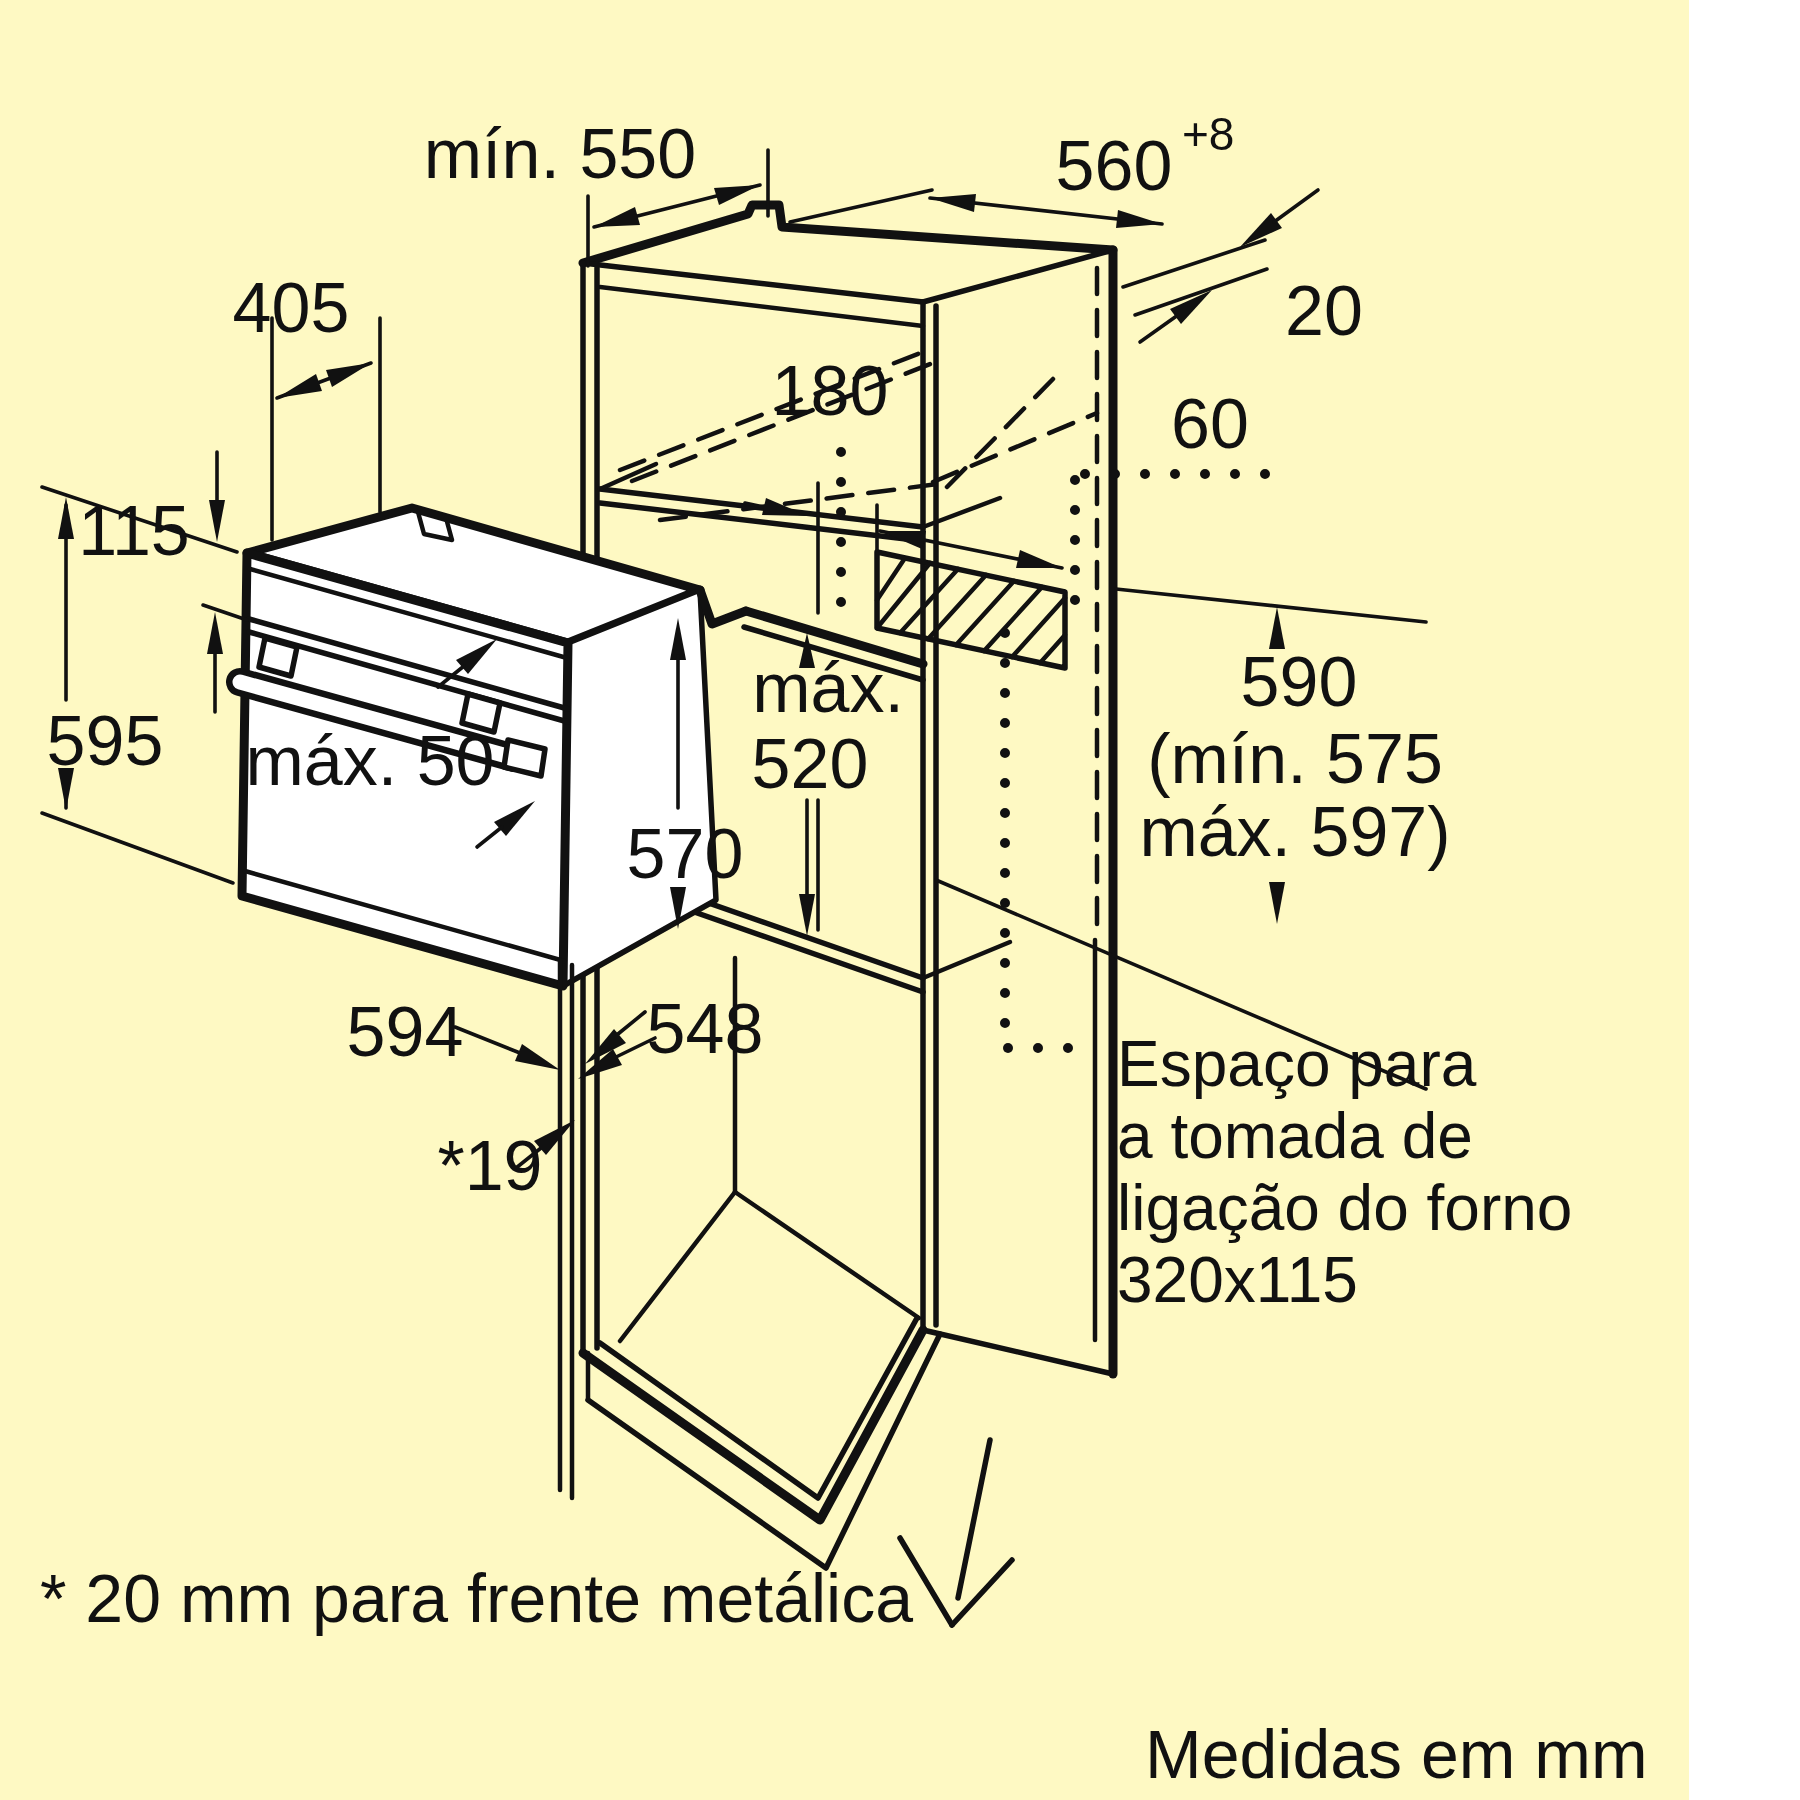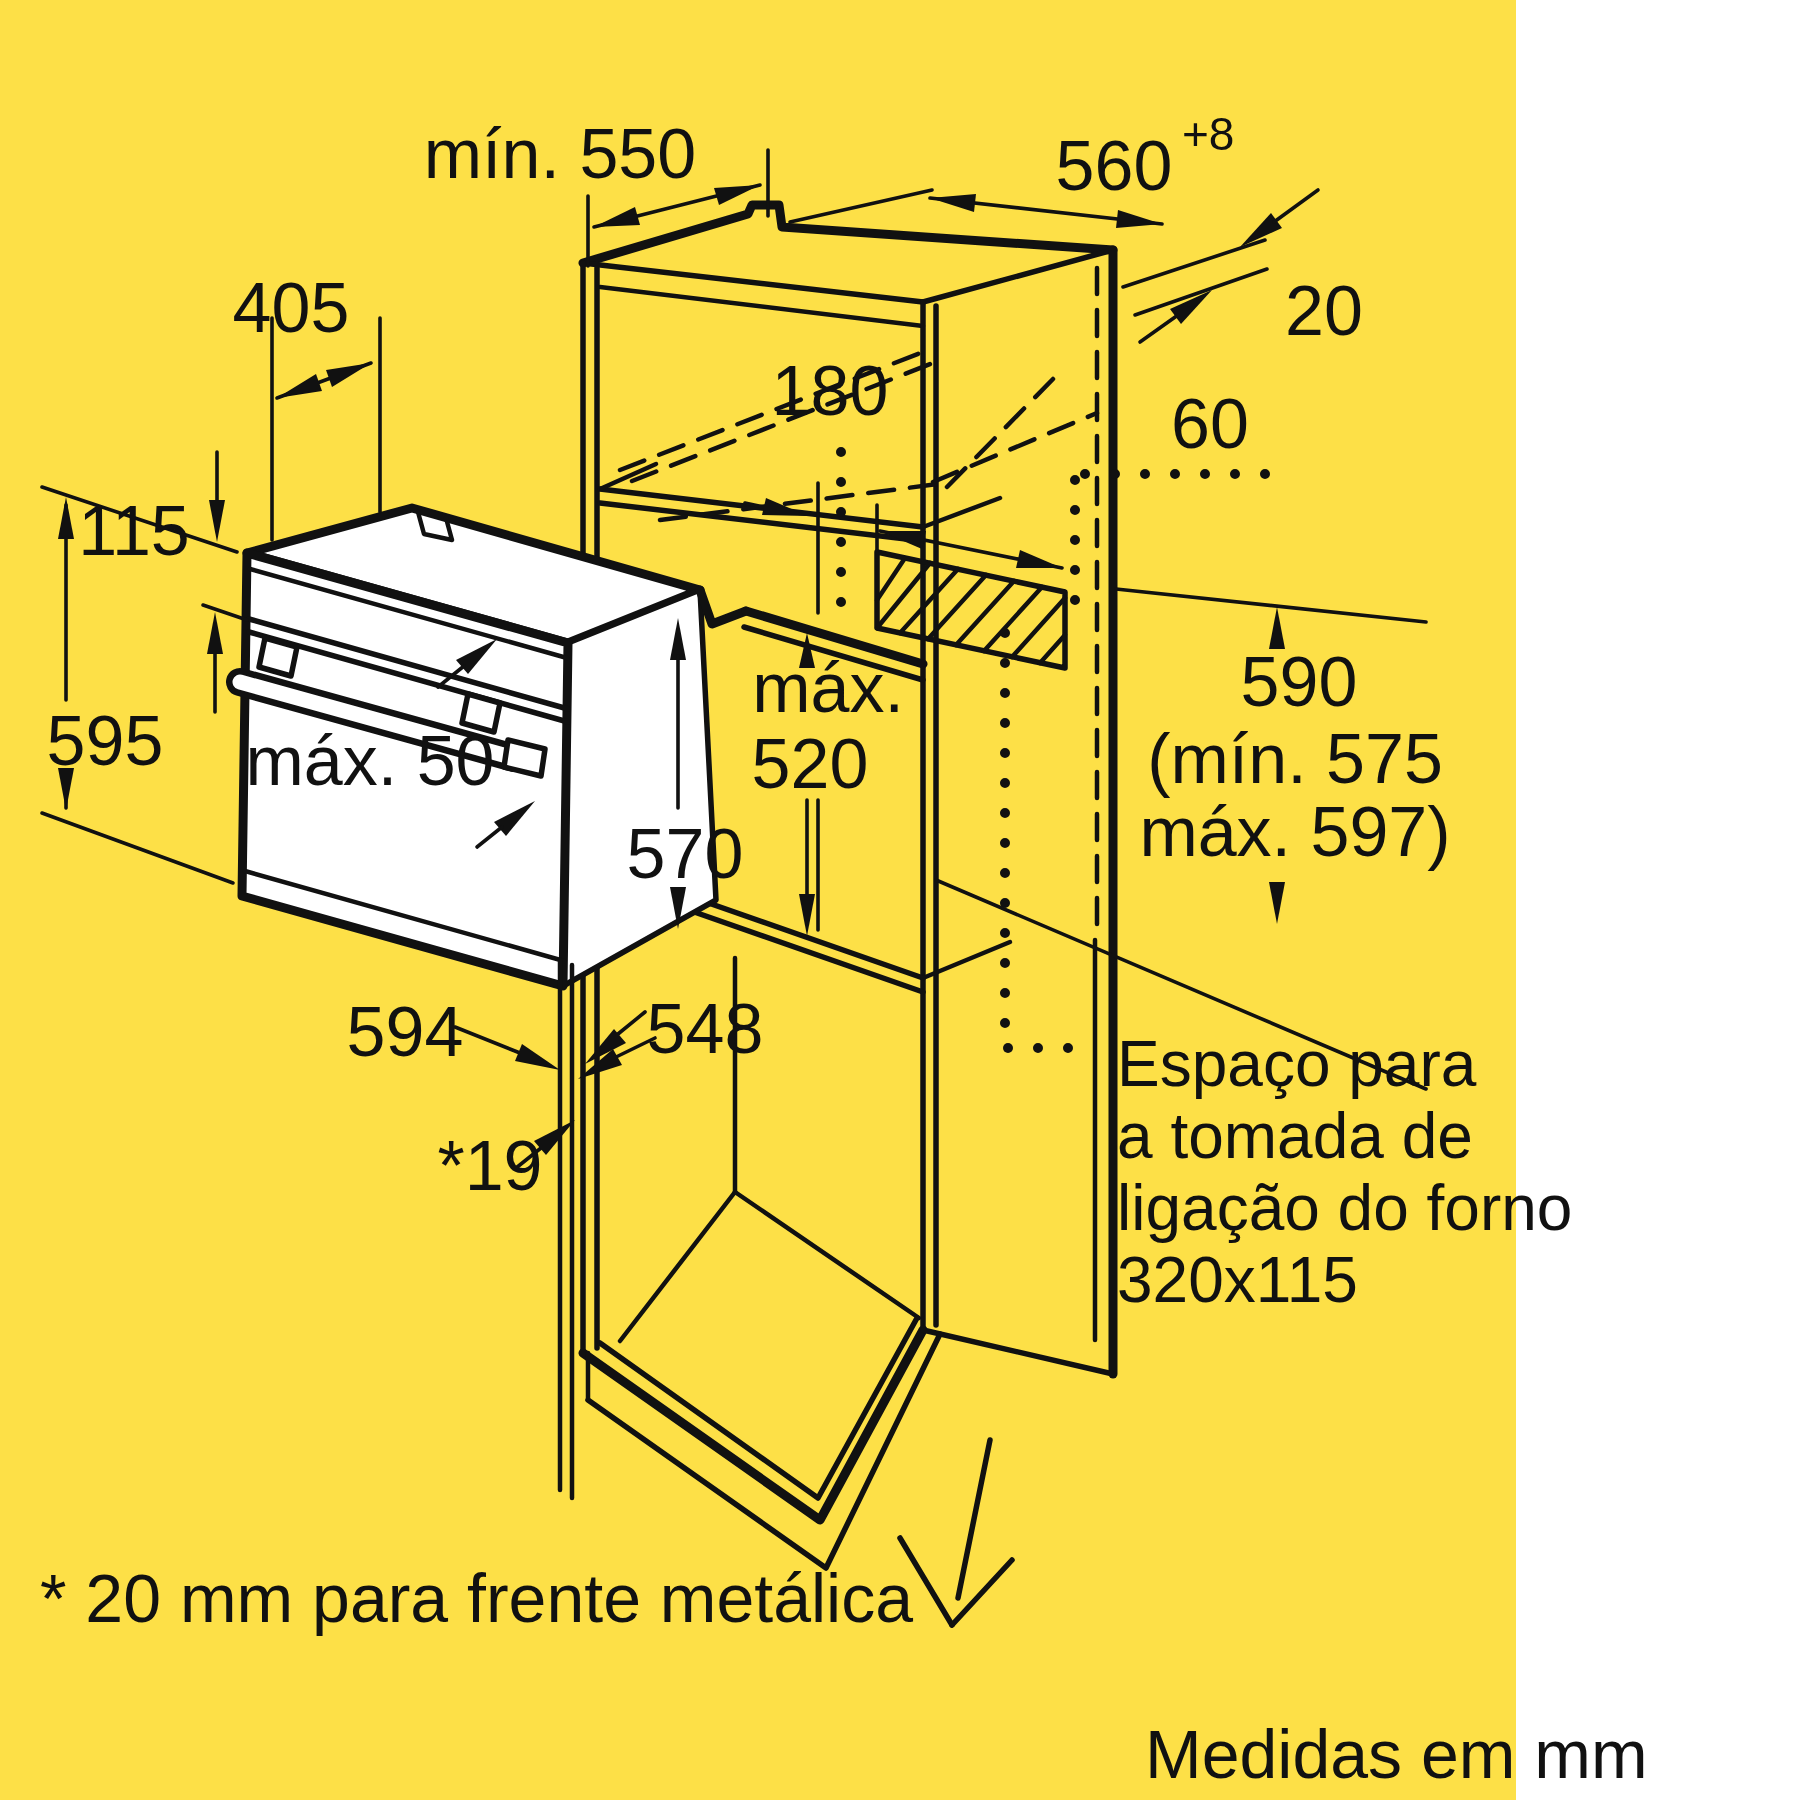--- a/index.html
+++ b/index.html
@@ -1,16 +1,16 @@
 <!DOCTYPE html>
 <html><head>
 <meta charset="utf-8">
 <style>
   html,body{margin:0;padding:0;background:#fff;}
-  .stage{width:1516px;height:1800px;position:relative;background:#fde047;}
+  .stage{width:1689px;height:1800px;position:relative;background:#fef9c3;}
   svg{display:block;}
   text{font-family:"Liberation Sans","DejaVu Sans",sans-serif;fill:#111;}
   .dim{font-size:70px;}
   .dimS{font-size:46px;}
   .note{font-size:64px;}
   .foot{font-size:68px;}
   .ln{stroke:#111;fill:none;stroke-linecap:round;stroke-linejoin:round;}
   .w8{stroke-width:9;} .w5{stroke-width:5.5;} .w4{stroke-width:4.5;} .w3{stroke-width:3.6;}
   .whitefill{fill:#fff;}
   .arr{fill:#111;stroke:none;}

